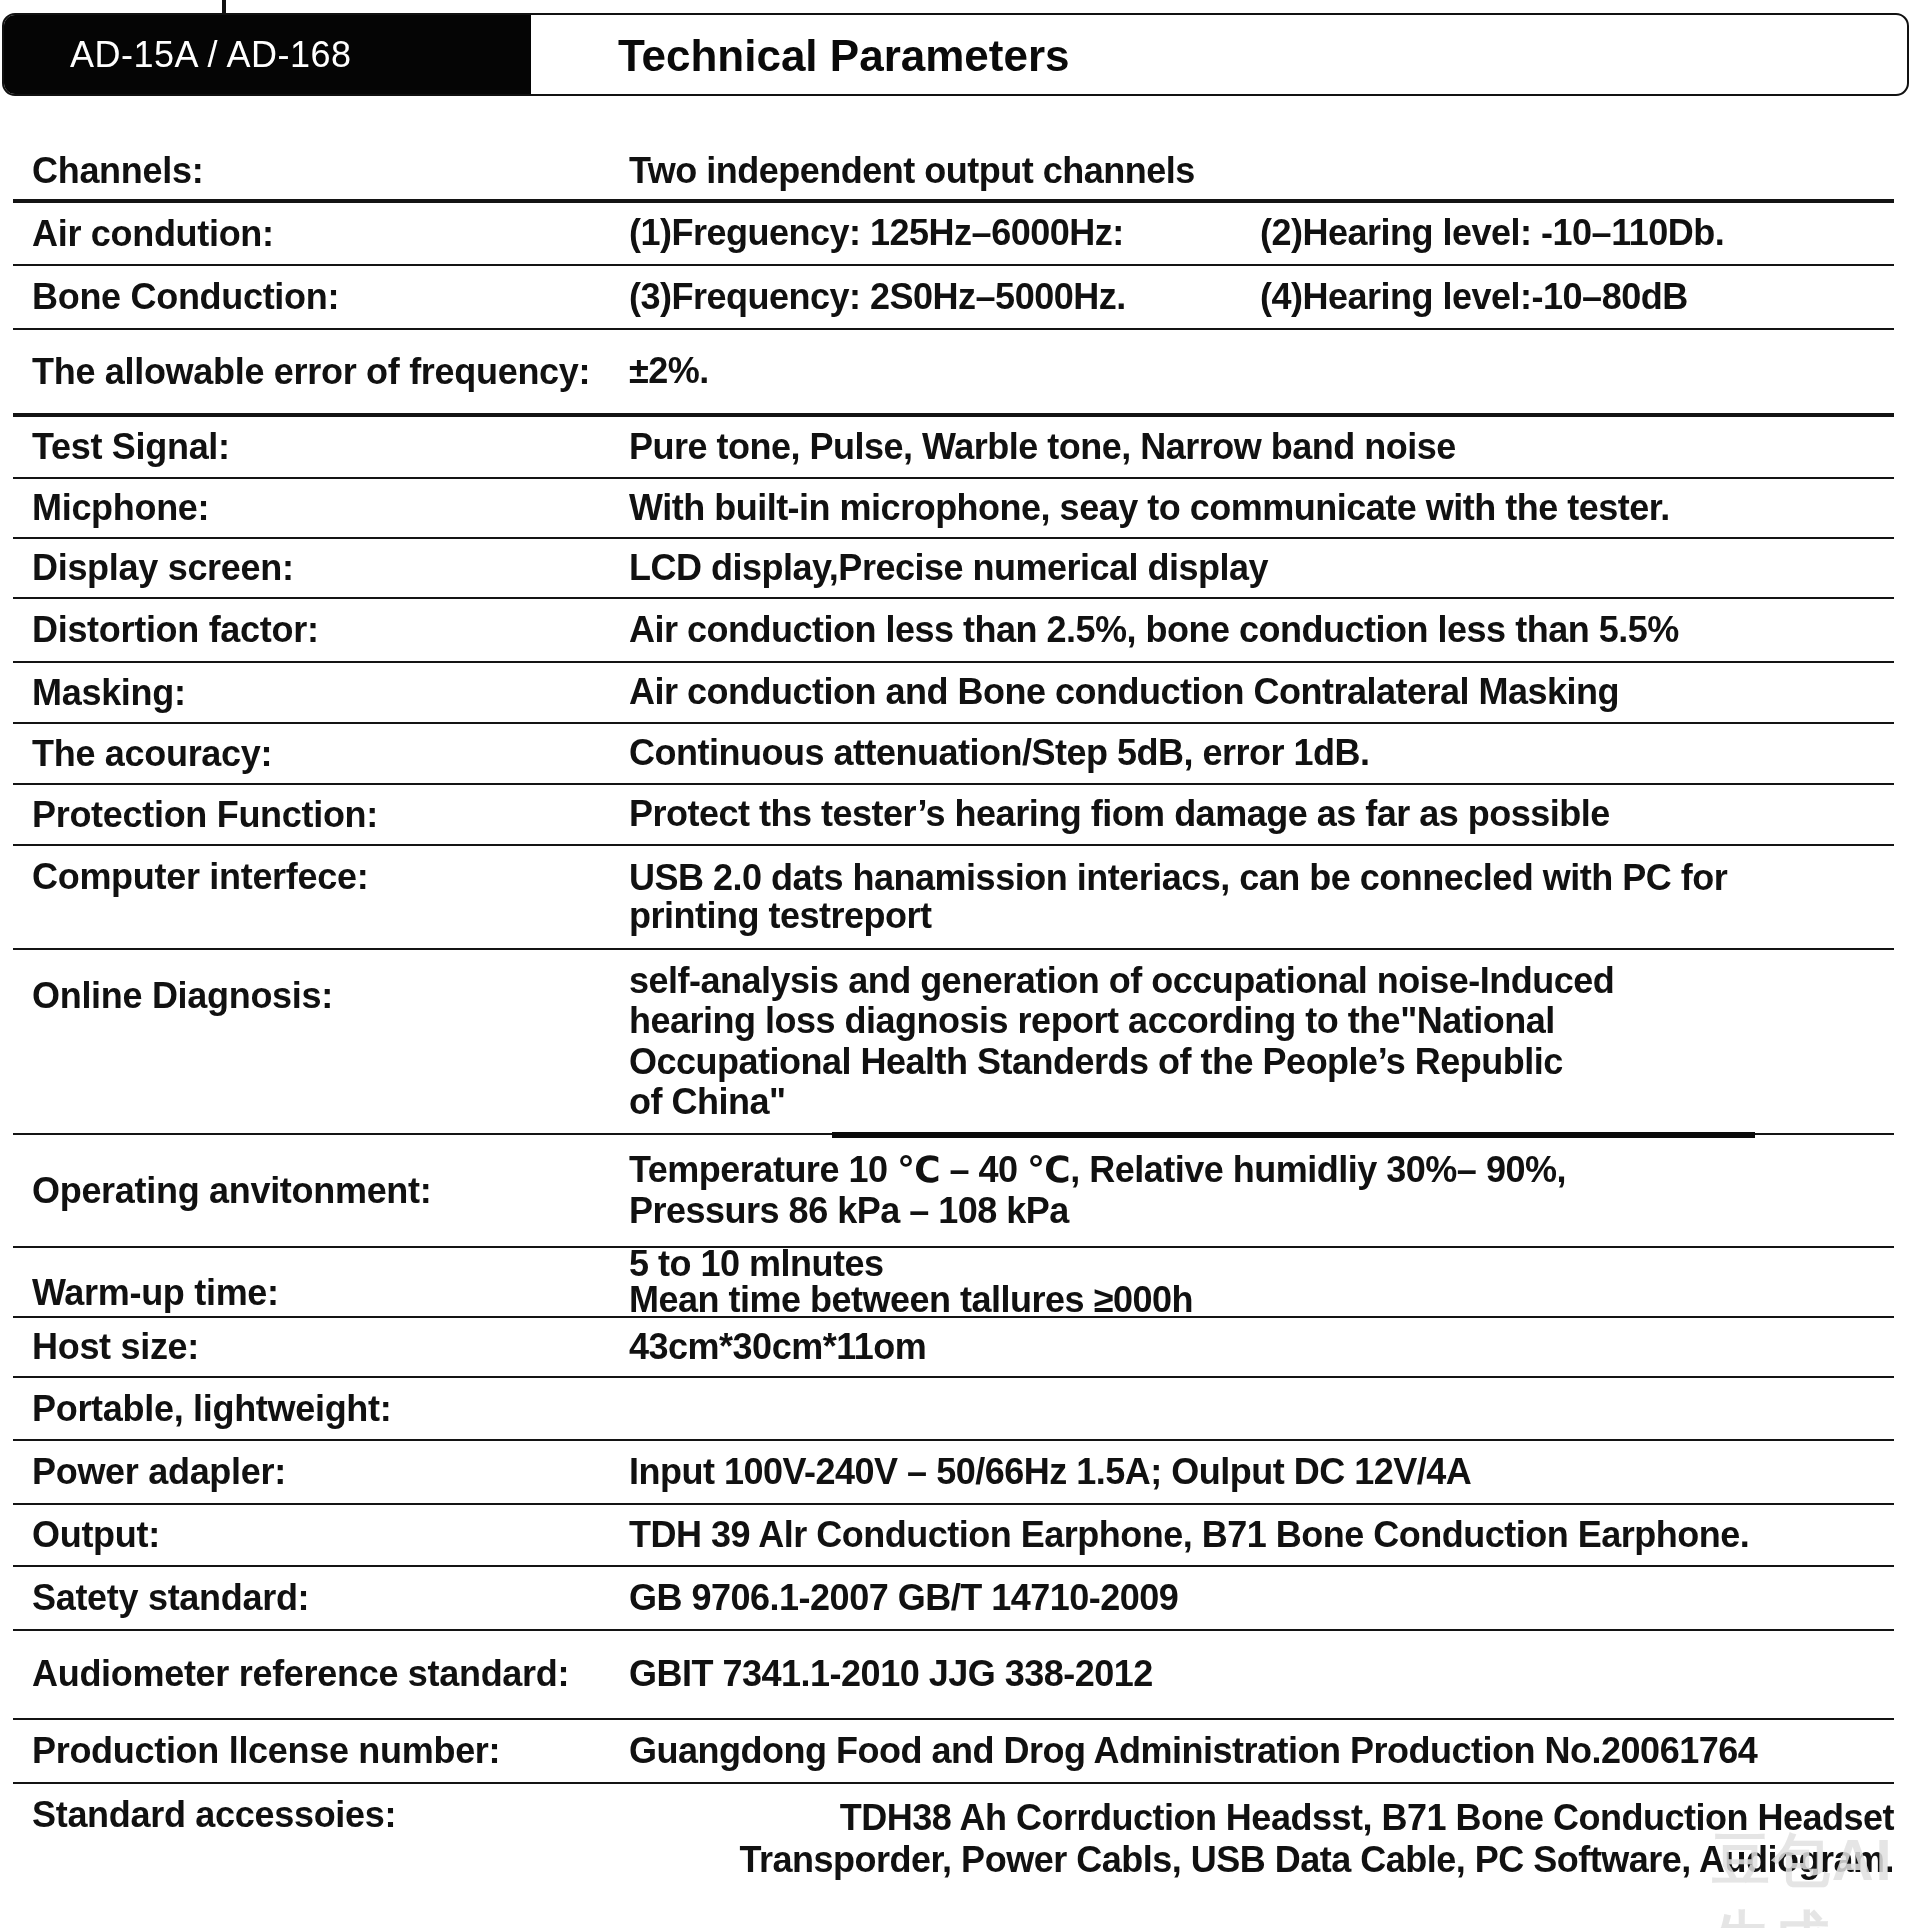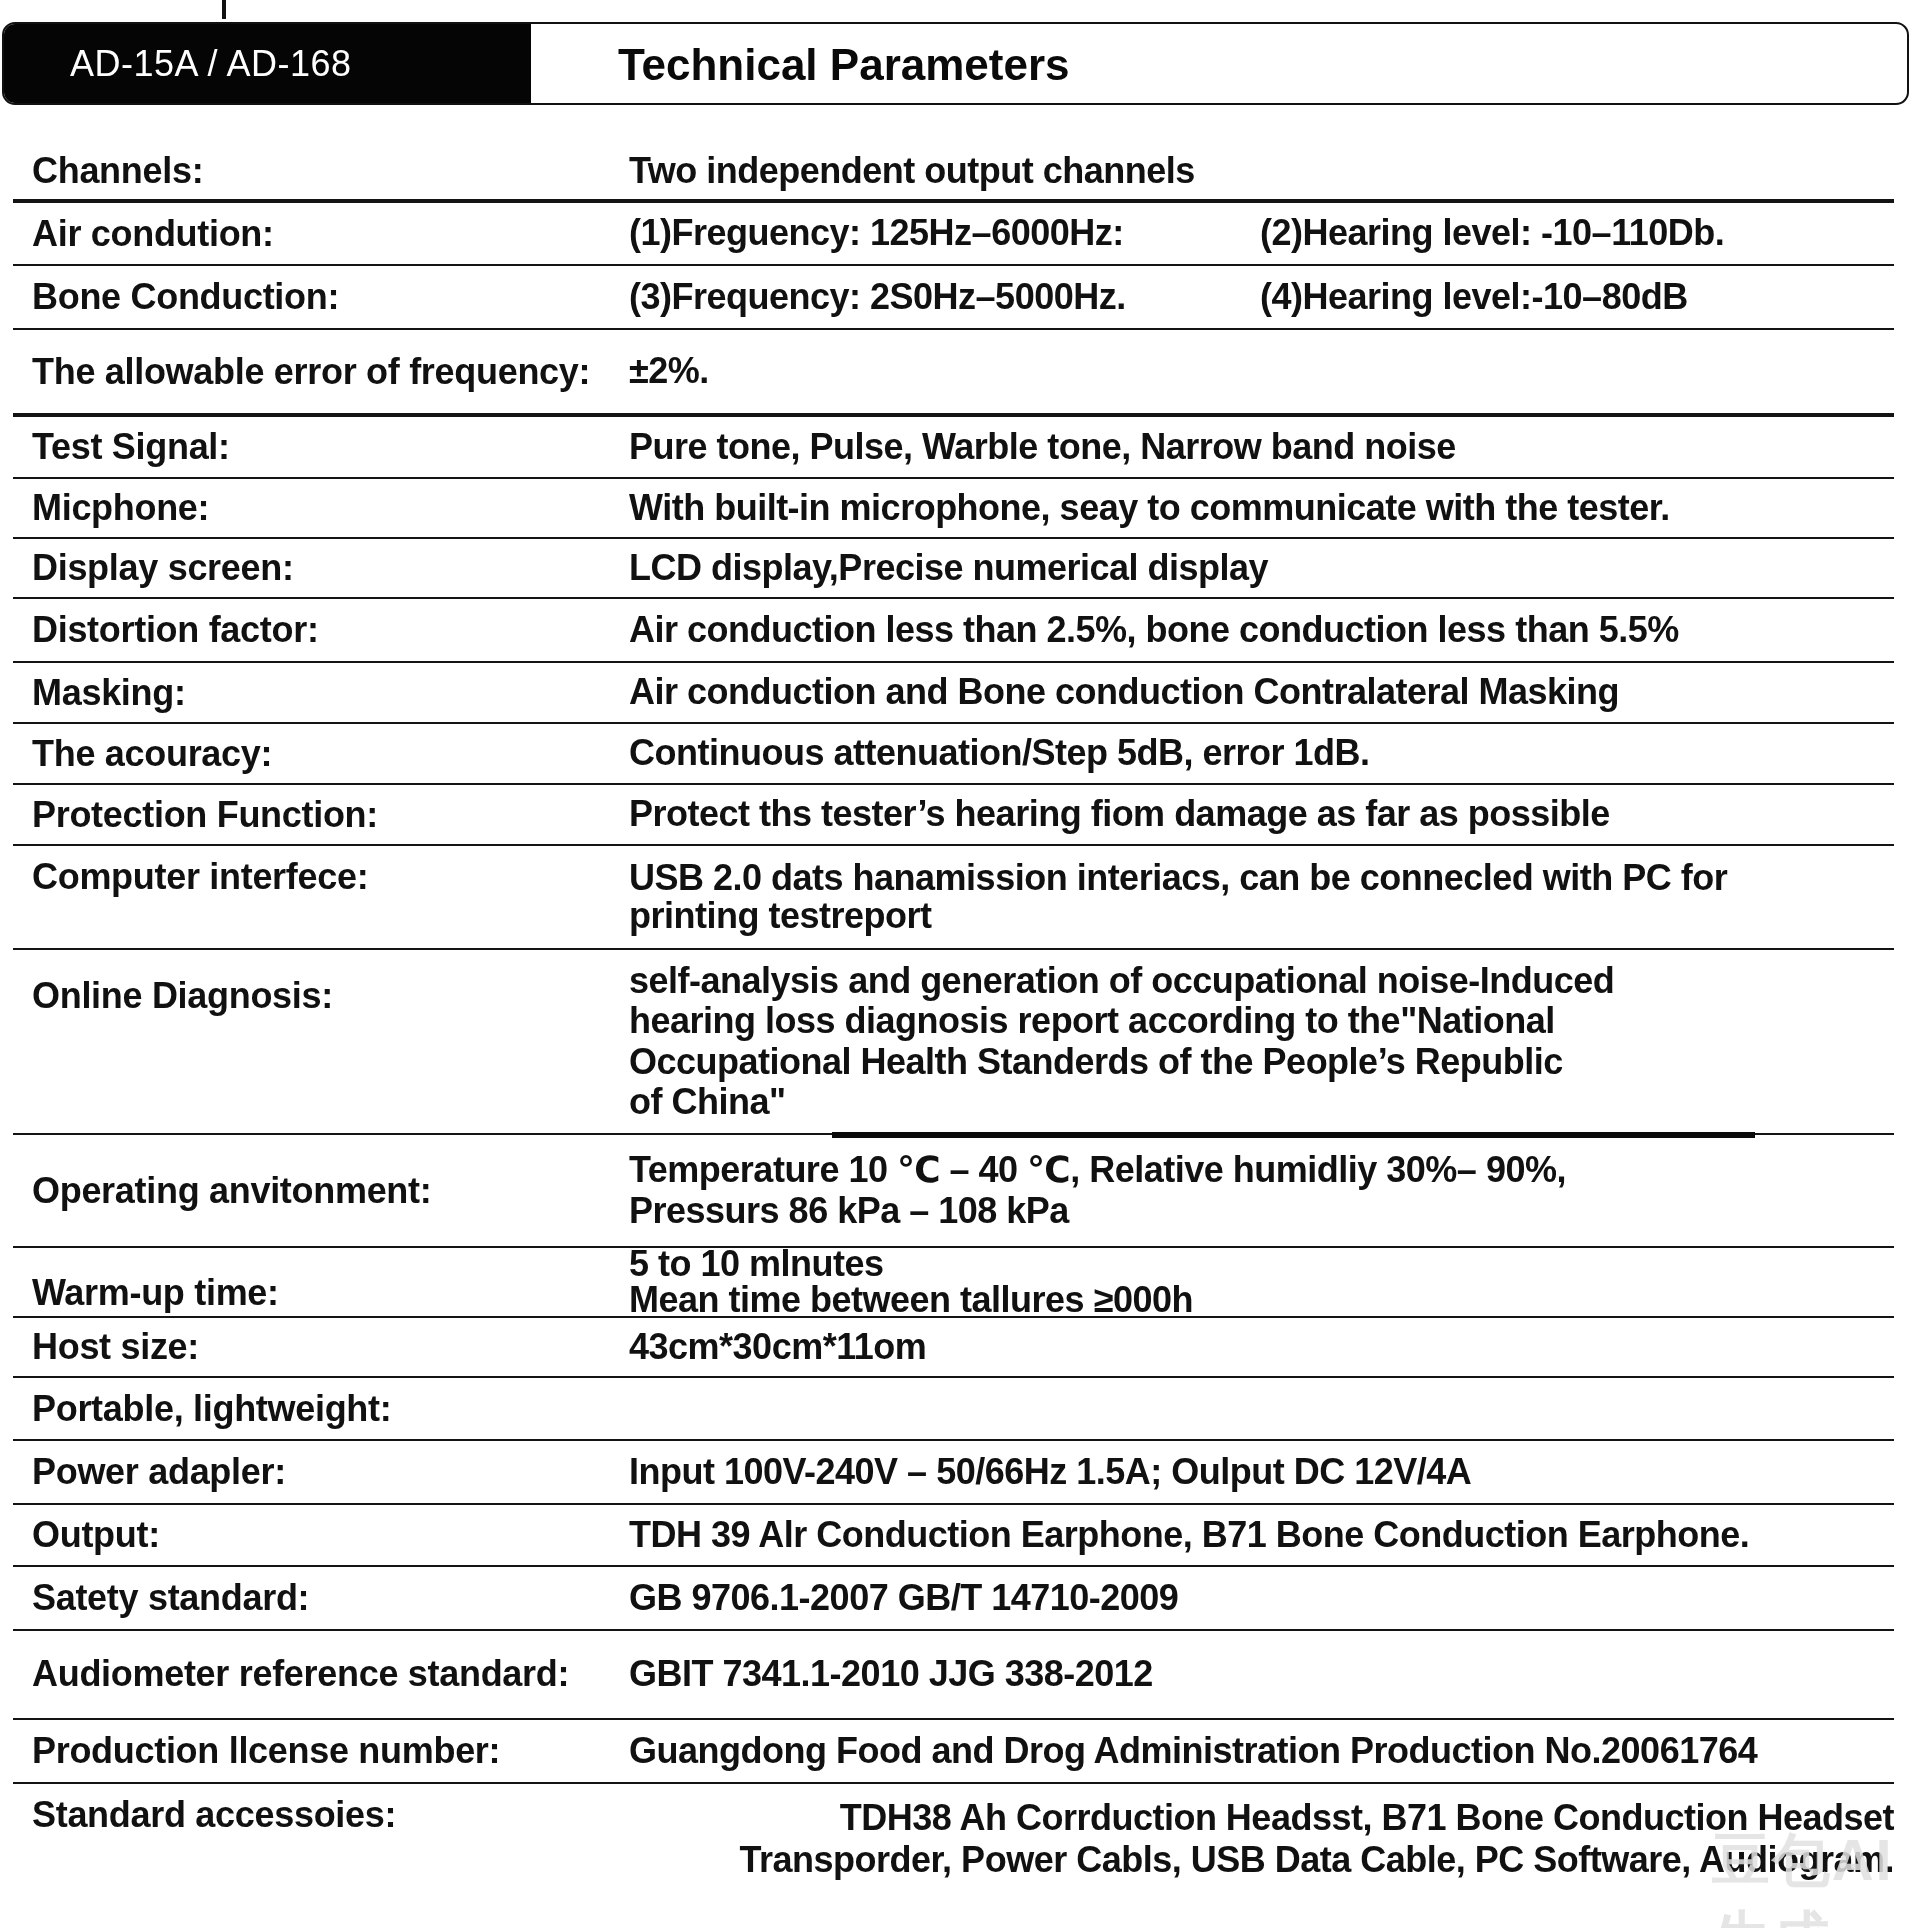--- a/index.html
+++ b/index.html
@@ -19,21 +19,21 @@
       position: absolute;
       left: 222px;
       top: 0;
       width: 3.8px;
       height: 19px;
       background: #111;
     }
     .header {
       position: absolute;
       left: 1.9px;
-      top: 22px;
+      top: 13px;
       width: 1907px;
       height: 83px;
       border: 2.8px solid #111;
       border-radius: 13px;
       box-sizing: border-box;
       background: #fff;
       overflow: hidden;
     }
     .header-model {
       position: absolute;

